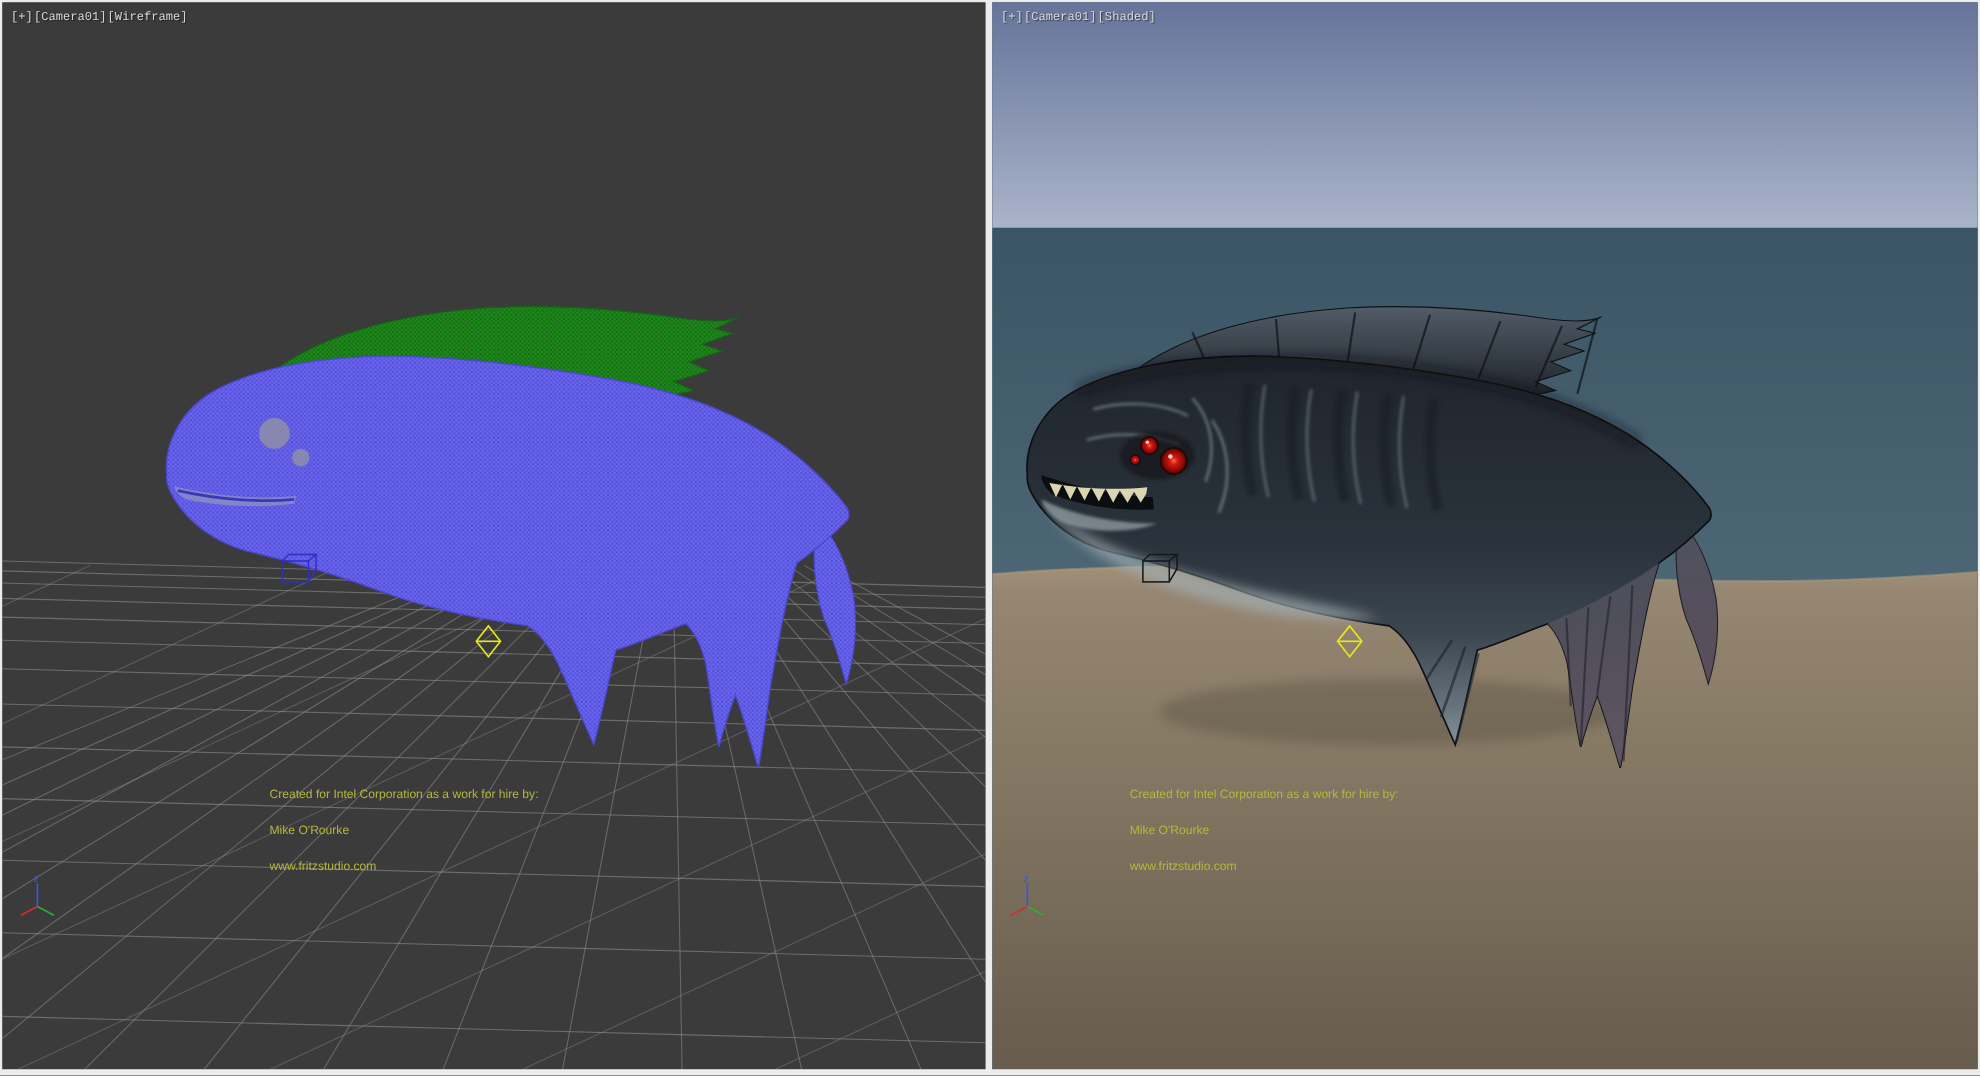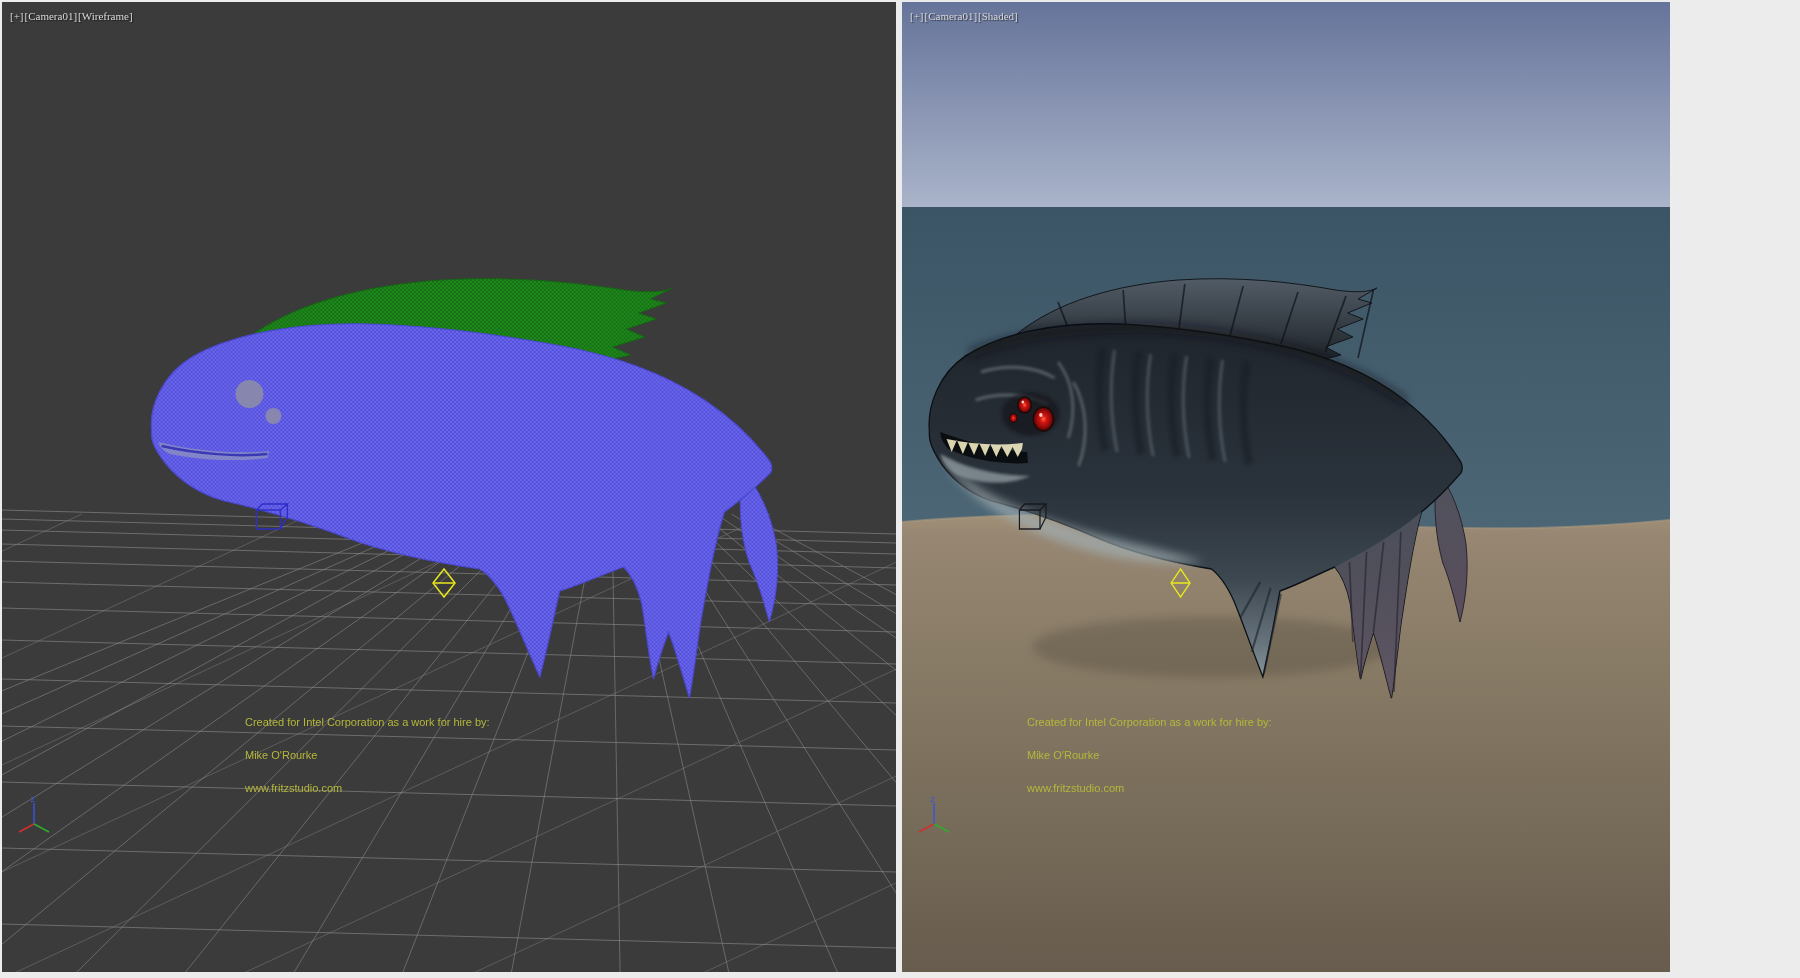--- a/index.html
+++ b/index.html
@@ -12,29 +12,29 @@
   .frame {
     position: relative;
     width: 1800px; height: 978px;
     background: var(--divider, #ececec);
   }
   .viewport {
     position: absolute; top: 2px; height: 970px;
     overflow: hidden;
   }
   .viewport.left  { left: 2px;   width: 894px; background: var(--wire-bg, #3b3b3b); }
-  .viewport.right { left: 902px; width: 768px; background: var(--sea, #466070); }
+  .viewport.right { left: 902px; width: 896px; background: var(--sea, #466070); }
   .splitter {
     position: absolute; top: 0; left: 896px; width: 6px; height: 978px;
     cursor: ew-resize;
   }
   svg.scene { position: absolute; inset: 0; width: 100%; height: 100%; display: block; }
   .vp-label {
     position: absolute; top: 8px; left: 8px;
-    font-family: Liberation Serif, serif;
+    font-family: Liberation Mono, monospace;
     font-size: 11px;
     color: var(--label-text, #d8d8d8);
     text-shadow: 1px 1px 1px rgba(0,0,0,.55);
     user-select: none;
     z-index: 5;
   }
   .vp-label span { margin-right: 1px; cursor: pointer; }
   .watermark {
     position: absolute;
     font-size: 11px; line-height: 11px;

